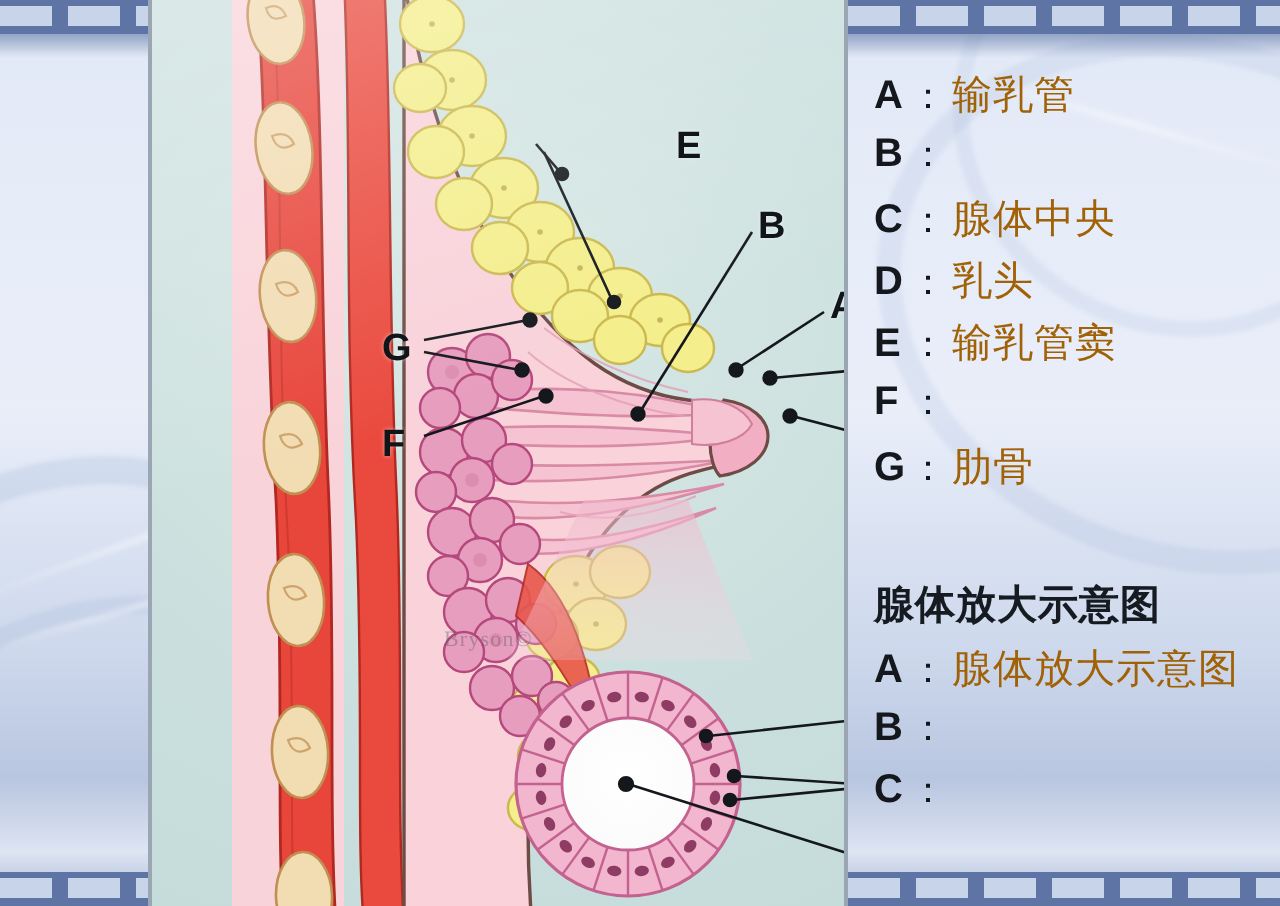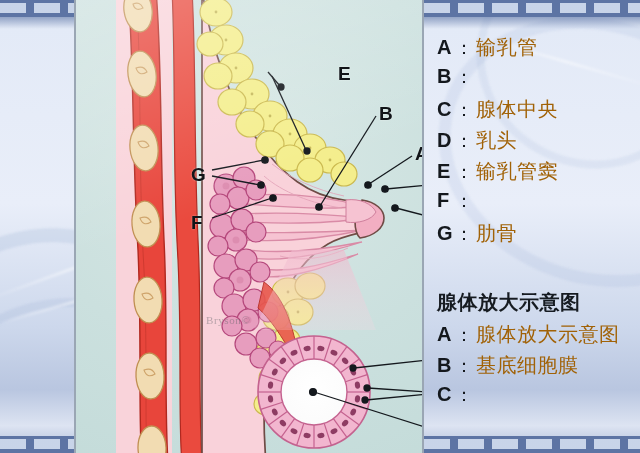--- a/index.html
+++ b/index.html
@@ -90,21 +90,21 @@
   #panel .panel-sheen {
     position: absolute;
     inset: 0;
     background: linear-gradient(160deg, rgba(255,255,255,0.30), rgba(255,255,255,0) 45%);
     pointer-events: none;
   }
   #art { position: absolute; left: 0; top: 0; }
 
   .watermark {
     position: absolute;
-    left: 130px;
+    left: 146px;
     top: 314px;
     font-family: "Liberation Serif", "DejaVu Serif", serif;
     font-size: 11px;
     letter-spacing: 0.6px;
     color: rgba(90,95,100,0.42);
     white-space: nowrap;
   }
 
   
   .callout {
@@ -492,21 +492,20 @@
   <div class="legend" id="legend-gland">
     <span class="legend-title">腺体放大示意图</span>
     <div class="legend-row">
       <span class="legend-key">A</span>
       <span class="legend-colon">：</span>
       <span class="legend-text">腺体放大示意图</span>
     </div>
     <div class="legend-row">
       <span class="legend-key">B</span>
       <span class="legend-colon">：</span>
-      <span class="legend-text">基底细胞膜</span>
     </div>
     <div class="legend-row">
       <span class="legend-key">C</span>
       <span class="legend-colon">：</span>
     </div>
   </div>
 
 </div>
 
 </body></html>

